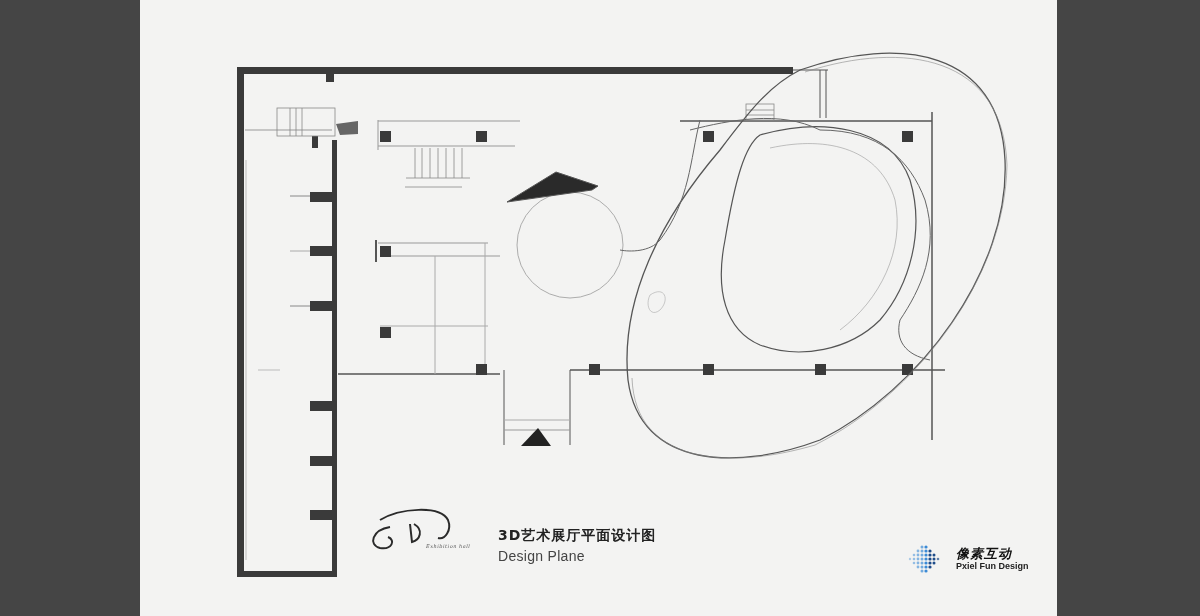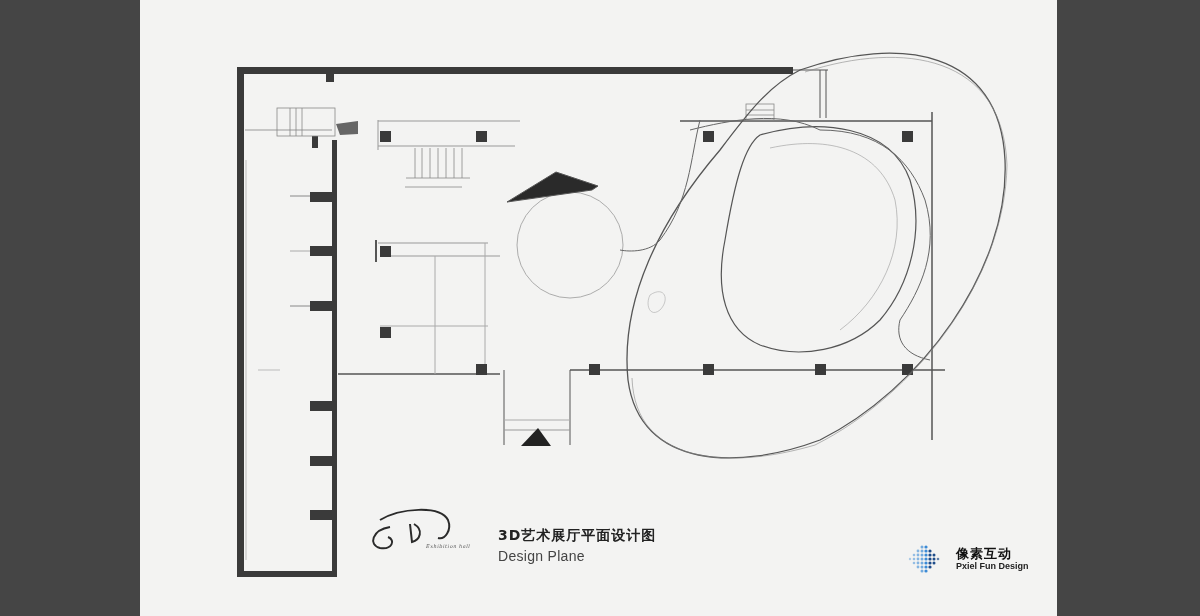--- a/index.html
+++ b/index.html
@@ -24,21 +24,21 @@
     color: #444; margin-top: 3px; letter-spacing: 0.3px;
   }
   .logo-sub {
     position: absolute; left: 426px; top: 543px;
     font-family: "DejaVu Serif", serif; font-size: 5px; color: #555;
     font-style: italic; letter-spacing: 0.5px;
   }
   .studio { position: absolute; left: 904px; top: 540px; display: flex; align-items: center; }
   .studio-dots { width: 46px; height: 38px; position: relative; }
   .studio-text { margin-left: 6px; }
-  .studio-cn { font-family: "DejaVu Sans", sans-serif; font-weight: bold; font-size: 13px; color: #111; letter-spacing: 1px; line-height: 14px; }
+  .studio-cn { font-family: "DejaVu Sans", sans-serif; font-weight: bold; font-size: 13px; color: #111; letter-spacing: 1px; line-height: 14px; font-style: italic; }
   .studio-en { font-family: "Liberation Sans", sans-serif; font-weight: bold; font-size: 9px; color: #222; line-height: 11px; }
 </style>
 </head>
 <body>
 
 <div class="paper"></div>
 
 <svg class="plan-svg" viewBox="0 0 1200 616" xmlns="http://www.w3.org/2000/svg">
   <g fill="#3a3a3a">
 

